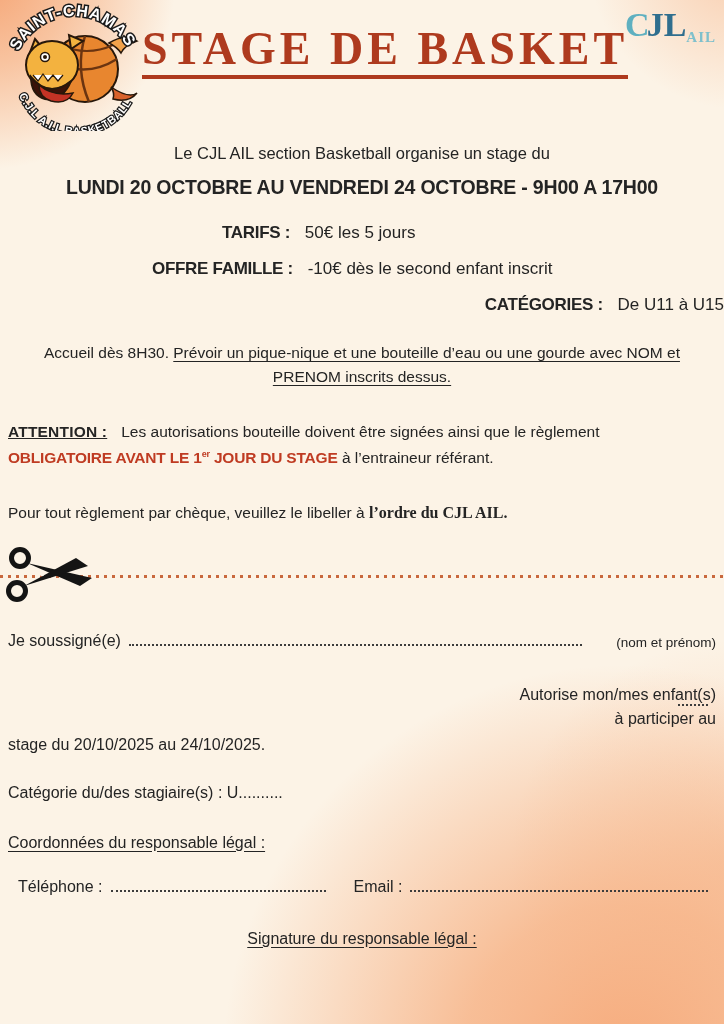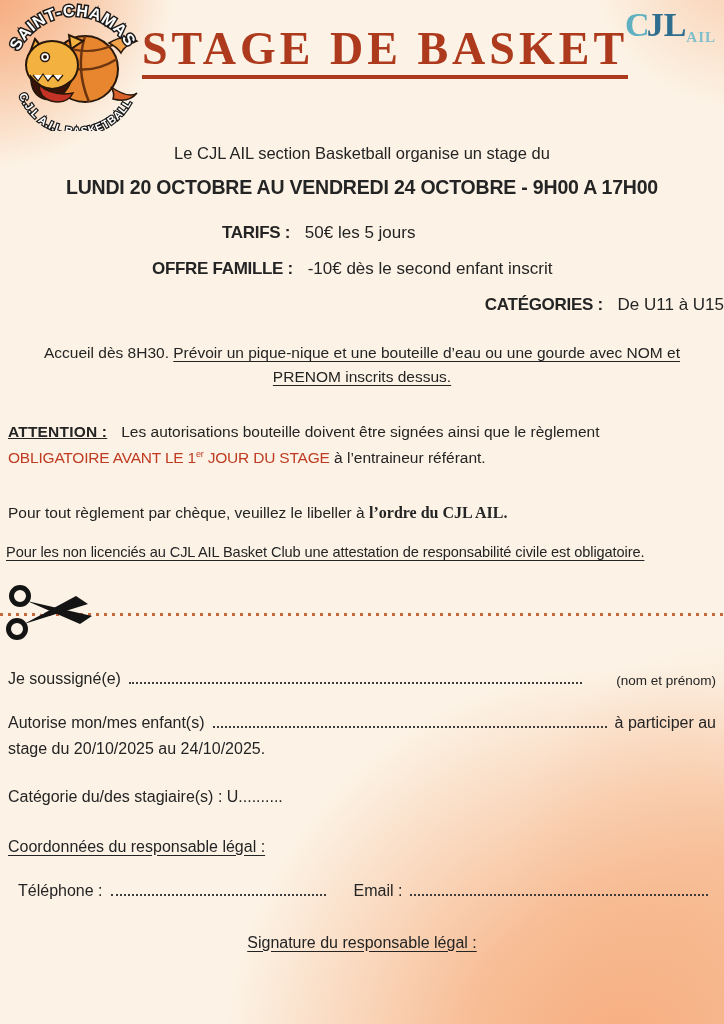--- a/index.html
+++ b/index.html
@@ -43,40 +43,40 @@
   .dates{margin:13px 0 0;text-align:center;font-weight:bold;font-size:19.5px;letter-spacing:-0.2px;}
   .info{margin-top:24px;font-size:17px;}
   .info .row{margin-bottom:16px;white-space:nowrap;}
   .info .row .lbl{font-weight:bold;letter-spacing:-0.3px;}
   .info .row .val{margin-left:10px;}
   .r1{margin-left:222px;} .r2{margin-left:152px;} .r3{margin-left:170px;text-align:right;}
   .accueil{margin:26px auto 0;max-width:690px;text-align:center;font-size:15.5px;line-height:1.55;}
   .u{text-decoration:underline;text-underline-offset:3px;}
   .attention{margin:30px 8px 0;font-size:15.5px;line-height:1.7;}
   .attention .att-label{font-weight:bold;text-decoration:underline;margin-right:14px;letter-spacing:0.2px;}
-  .attention .red{color:#bf3b22;font-weight:normal;letter-spacing:-0.2px;}
+  .attention .red{color:#bf3b22;font-weight:bold;letter-spacing:-0.2px;}
   .attention .red sup{font-size:9px;}
   .cheque{margin:32px 8px 0;font-size:15.5px;}
   .cheque .bold-serif{font-family:"Liberation Serif", serif;font-weight:bold;font-size:16px;}
   .nonlic{margin:22px 6px 0;font-size:14.6px;letter-spacing:-0.1px;white-space:nowrap;}
   
   .cutline{position:relative;height:72px;margin-top:22px;}
   .cut-dots{
     position:absolute;left:0;right:0;top:31px;height:3px;
     background:repeating-linear-gradient(90deg,#c9683d 0 3px,transparent 3px 8px);
   }
   .scissors{position:absolute;left:6px;top:0;width:92px;height:66px;}
   
   .form{margin:0 8px;font-size:16px;}
   .frow{display:flex;align-items:flex-end;}
   .frow .lab{white-space:nowrap;}
   .fill{flex:1;border-bottom:2px dotted #3c3c3c;margin:0 8px 4px 8px;min-width:30px;}
   .note{font-size:13.5px;white-space:nowrap;margin-left:26px;}
   .soussigne{margin-top:16px;}
-  .autorise{margin-top:26px;}
+  .autorise{margin-top:36px;flex-direction:column;}
   .autorise-l2{margin-top:8px;}
   .categorie{margin-top:30px;}
   .coordonnees{margin-top:32px;font-size:16px;}
   .phones{margin-top:26px;padding-left:10px;}
   .phones .fill.phone{flex:0 0 215px;}
   .phones .lab.email{margin-left:20px;}
   .signature{margin-top:34px;text-align:center;font-size:16px;}
 </style>
 </head>
 <body>
@@ -144,21 +144,20 @@
     </div>
   </div>
 
   <p class="accueil"><span>Accueil dès 8H30. </span><span class="u">Prévoir un pique-nique et une bouteille d’eau ou une gourde avec NOM et PRENOM inscrits dessus.</span></p>
 
   <p class="attention"><span class="att-label">ATTENTION :</span><span>Les autorisations bouteille doivent être signées ainsi que le règlement</span><br>
     <span class="red"><span>OBLIGATOIRE AVANT LE 1</span><sup>er</sup><span> JOUR DU STAGE</span></span><span> à l’entraineur référant.</span></p>
 
   <p class="cheque"><span>Pour tout règlement par chèque, veuillez le libeller à  </span><span class="bold-serif">l’ordre du CJL AIL.</span></p>
 
-  <p class="nonlic u">Pour les non licenciés au CJL AIL Basket Club une attestation de responsabilité civile est obligatoire.</p>
 
   <div class="cutline">
     <div class="cut-dots"></div>
     <svg class="scissors" viewBox="0 0 92 66">
       <circle cx="14" cy="14" r="8.5" fill="none" stroke="#141414" stroke-width="5"></circle>
       <circle cx="11" cy="47" r="8.5" fill="none" stroke="#141414" stroke-width="5"></circle>
       <path d="M 21,19 L 86,34 L 74,42 Z" fill="#141414"></path>
       <path d="M 18,42 L 82,22 L 70,14 Z" fill="#141414"></path>
       <circle cx="36" cy="30" r="2.2" fill="#fcf3e6"></circle>
     </svg>

